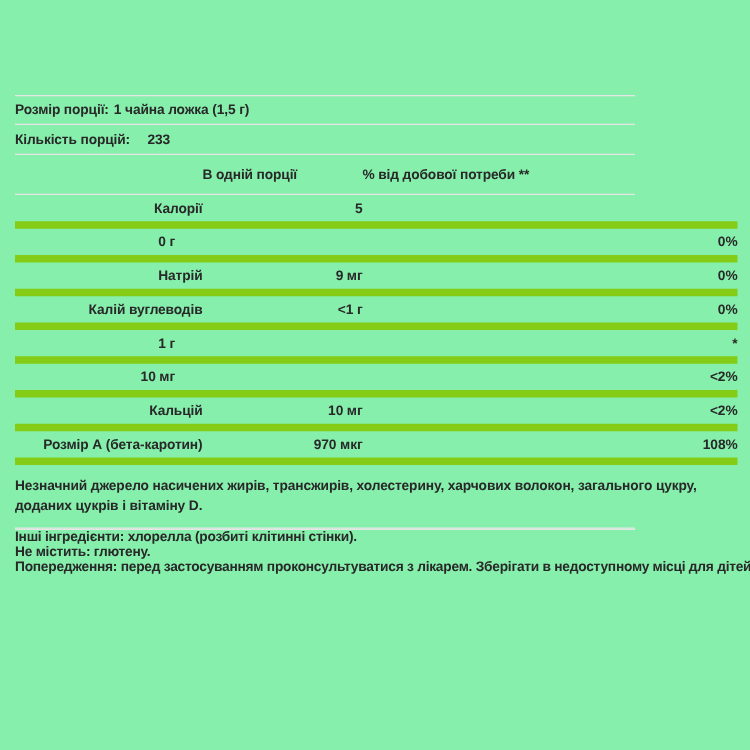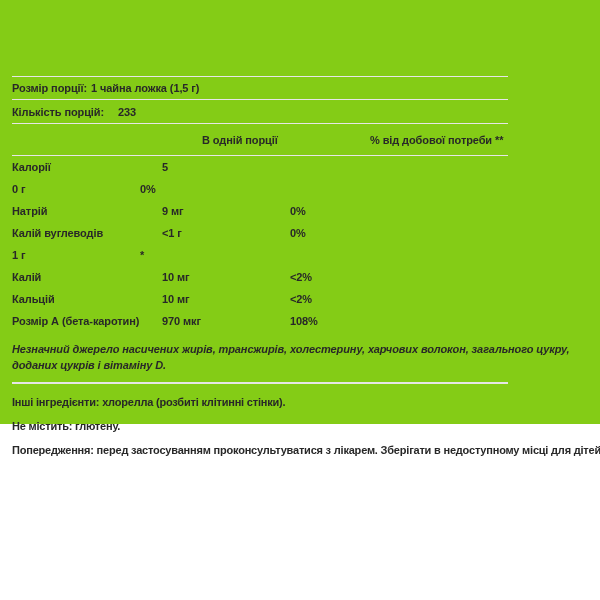--- a/index.html
+++ b/index.html
@@ -2,44 +2,44 @@
 <html><head>
 <meta charset="utf-8">
 <style>
   html, body { margin: 0; padding: 0; background: #ffffff; }
   body {
     width: 600px; height: 600px; overflow: hidden;
     font-family: "Liberation Sans", sans-serif;
     color: #282828;
     -webkit-font-smoothing: antialiased;
   }
-  .sheet { position: relative; width: 600px; height: 424px; background: #84cc16; }
+  .sheet { position: relative; width: 600px; height: 600px; background: #86efac; }
   .content {
     position: absolute; left: 12px; top: 76px; width: 578px;
     font-size: 11px; font-weight: 700; letter-spacing: -0.1px;
   }
   .divider {
     border: 0; margin: 0; height: 0;
     border-top: 1px solid #e6e6e6;
     width: 496px;
   }
   .info-row { height: 22px; display: flex; align-items: center; }
   .info-row .gap { display: inline-block; width: 14px; }
   .grid-row { display: flex; align-items: center; }
   .c1 { width: 150px; flex: 0 0 150px; }
   .c2 { width: 128px; flex: 0 0 128px; }
   .c3 { flex: 1 1 auto; }
-  .head-row { height: 31px; gap: 40px; }
-  .t-row { height: 21px; border-bottom: 1px solid #84cc16; }
+  .head-row { height: 31px; }
+  .t-row { height: 21px; border-bottom: 6px solid #84cc16; text-align: right; }
   .note-para {
     padding-top: 9px; padding-bottom: 9px;
-    max-width: 558px; line-height: 16px; font-style: italic;
+    max-width: 558px; line-height: 16px;
   }
   .footnotes { padding-top: 9px; padding-bottom: 12px; line-height: 15px; }
-  .bottom-line { margin-top: 12px; line-height: 12px; white-space: nowrap; letter-spacing: -0.2px; }
+  .bottom-line { line-height: 12px; white-space: nowrap; letter-spacing: -0.2px; }
 </style>
 </head>
 <body>
 
 <div class="sheet">
   <div class="content">
 
     <hr class="divider">
 
     <div class="info-row">
@@ -83,21 +83,20 @@
     <div class="grid-row t-row">
       <span class="c1">Калій вуглеводів</span>
       <span class="c2">&lt;1 г</span>
       <span class="c3">0%</span>
     </div>
     <div class="grid-row t-row">
       <span class="c2">1 г</span>
       <span class="c3">*</span>
     </div>
     <div class="grid-row t-row">
-      <span class="c1">Калій</span>
       <span class="c2">10 мг</span>
       <span class="c3">&lt;2%</span>
     </div>
     <div class="grid-row t-row">
       <span class="c1">Кальцій</span>
       <span class="c2">10 мг</span>
       <span class="c3">&lt;2%</span>
     </div>
     <div class="grid-row t-row">
       <span class="c1">Розмір А (бета-каротин)</span>

